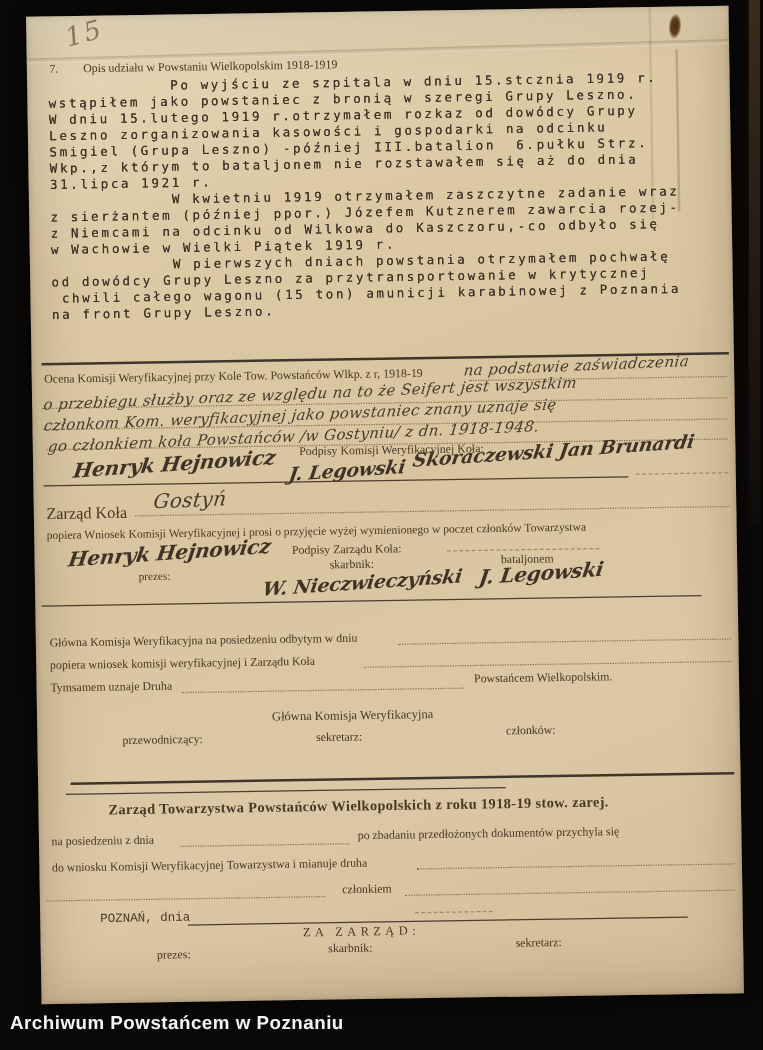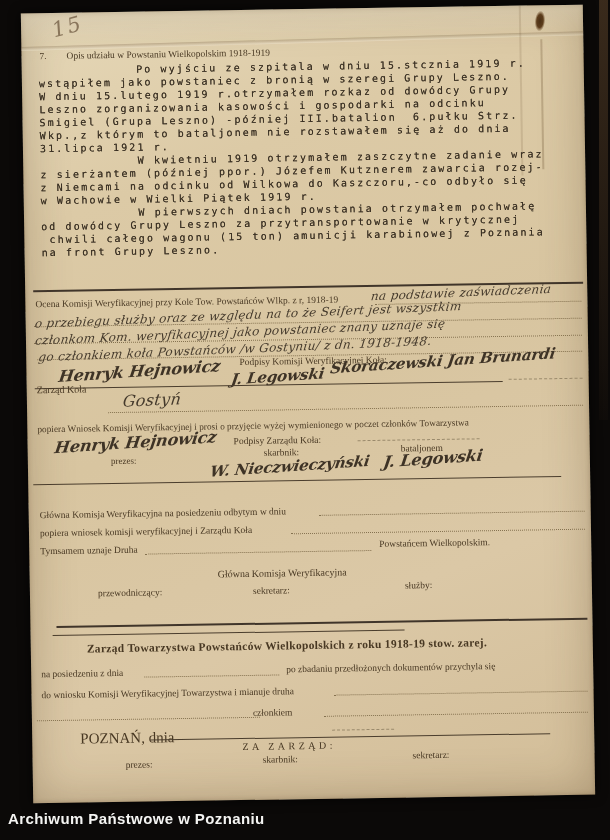--- a/index.html
+++ b/index.html
@@ -85,21 +85,21 @@
     <div class="t hw" style="left:10px;top:315px;font-size:12px;">członkom Kom. weryfikacyjnej jako powstaniec znany uznaje się</div>
     <div class="t hw" style="left:13px;top:332px;font-size:12px;">go członkiem koła Powstańców /w Gostyniu/ z dn. 1918-1948.</div>
 
     <div class="t printed" style="left:213px;top:347px;">Podpisy Komisji Weryfikacyjnej Koła:</div>
     <div class="t sig" style="left:33px;top:350px;font-size:16px;">Henryk Hejnowicz</div>
     <div class="t sig" style="left:205px;top:358px;font-size:15px;">J. Legowski</div>
     <div class="t sig" style="left:305px;top:345px;font-size:15px;">Skoraczewski Jan Brunardi</div>
     <div class="rule thin" style="left:8px;top:375px;width:468px;"></div>
     <div class="dashl" style="left:482px;top:373px;width:74px;"></div>
 
-    <div class="t printed" style="left:10px;top:371px;font-size:10px;">Zarząd Koła</div>
+    <div class="t printed" style="left:10px;top:390px;font-size:13px;">Zarząd Koła</div>
     <div class="dotl" style="left:81px;top:400px;width:475px;"></div>
     <div class="t hw" style="left:96px;top:379px;font-size:16px;">Gostyń</div>
     <div class="t printed" style="left:10px;top:411px;font-size:9.3px;">popiera Wniosek Komisji Weryfikacyjnej i prosi o przyjęcie wyżej wymienionego w poczet członków Towarzystwa</div>
     <div class="t printed" style="left:206px;top:426px;">Podpisy Zarządu Koła:</div>
     <div class="dashl" style="left:330px;top:432px;width:122px;"></div>
     <div class="t printed" style="left:83px;top:444px;font-size:9px;">prezes:</div>
     <div class="t printed" style="left:236px;top:438px;">skarbnik:</div>
     <div class="t printed" style="left:373px;top:436px;">bataljonem</div>
     <div class="t sig" style="left:28px;top:421px;font-size:16px;">Henryk Hejnowicz</div>
     <div class="t sig" style="left:183px;top:448px;font-size:15px;">W. Nieczwieczyński</div>
@@ -109,38 +109,38 @@
     <div class="t printed" style="left:11px;top:497px;">Główna Komisja Weryfikacyjna na posiedzeniu odbytym w dniu</div>
     <div class="dotl" style="left:290px;top:506px;width:266px;"></div>
     <div class="t printed" style="left:11px;top:515px;">popiera wniosek komisji weryfikacyjnej i Zarządu Koła</div>
     <div class="dotl" style="left:262px;top:524px;width:294px;"></div>
     <div class="t printed" style="left:11px;top:533px;">Tymsamem uznaje Druha</div>
     <div class="dotl" style="left:116px;top:542px;width:226px;"></div>
     <div class="t printed" style="left:350px;top:531px;">Powstańcem Wielkopolskim.</div>
     <div class="t printed" style="left:188px;top:558px;font-size:10px;">Główna Komisja Weryfikacyjna</div>
     <div class="t printed" style="left:68px;top:576px;">przewodniczący:</div>
     <div class="t printed" style="left:223px;top:576px;">sekretarz:</div>
-    <div class="t printed" style="left:375px;top:573px;">służby:</div>
+    <div class="t printed" style="left:375px;top:573px;">członków:</div>
 
     <div class="rule" style="left:26px;top:613px;width:531px;"></div>
     <div class="rule thin" style="left:22px;top:622px;width:352px;"></div>
     <div class="t printed b" style="left:56px;top:630px;font-size:11.5px;letter-spacing:.3px;">Zarząd Towarzystwa Powstańców Wielkopolskich z roku 1918-19 stow. zarej.</div>
     <div class="t printed" style="left:10px;top:656px;">na posiedzeniu z dnia</div>
     <div class="dotl" style="left:113px;top:665px;width:135px;"></div>
     <div class="t printed" style="left:255px;top:655px;">po zbadaniu przedłożonych dokumentów przychyla się</div>
     <div class="t printed" style="left:10px;top:677px;">do wniosku Komisji Weryfikacyjnej Towarzystwa i mianuje druha</div>
     <div class="dotl" style="left:302px;top:686px;width:254px;"></div>
     <div class="dotl" style="left:5px;top:707px;width:223px;"></div>
-    <div class="t printed" style="left:221px;top:698px;">członkiem</div>
+    <div class="t printed" style="left:242px;top:698px;">członkiem</div>
     <div class="dotl" style="left:292px;top:707px;width:264px;"></div>
 
-    <div class="t printed" style="left:48px;top:718px;font-size:15px;">POZNAŃ, dnia</div>
+    <div class="t printed" style="left:48px;top:718px;font-size:10px;font-family:Liberation Mono, monospace;">POZNAŃ, dnia</div>
     <div class="rule thin" style="left:118px;top:728px;width:400px;"></div>
     <div class="dashl" style="left:300px;top:721px;width:62px;"></div>
 
     <div class="t printed" style="left:210px;top:731px;font-size:10px;letter-spacing:3.5px;">ZA ZARZĄD:</div>
     <div class="t printed" style="left:93px;top:748px;">prezes:</div>
     <div class="t printed" style="left:230px;top:745px;">skarbnik:</div>
     <div class="t printed" style="left:380px;top:743px;">sekretarz:</div>
   </div>
 
-  <div class="wm">Archiwum Państwowe w Poznaniu</div>
+  <div class="wm">Archiwum Powstańcem w Poznaniu</div>
 </div>
 
 </body></html>

